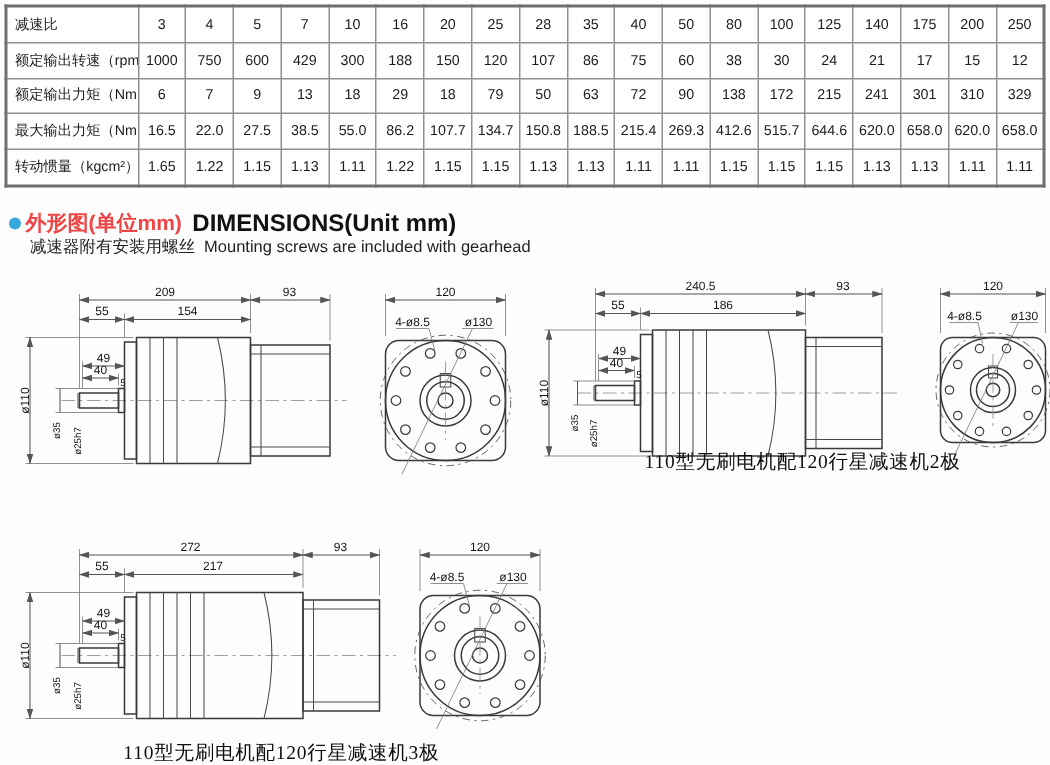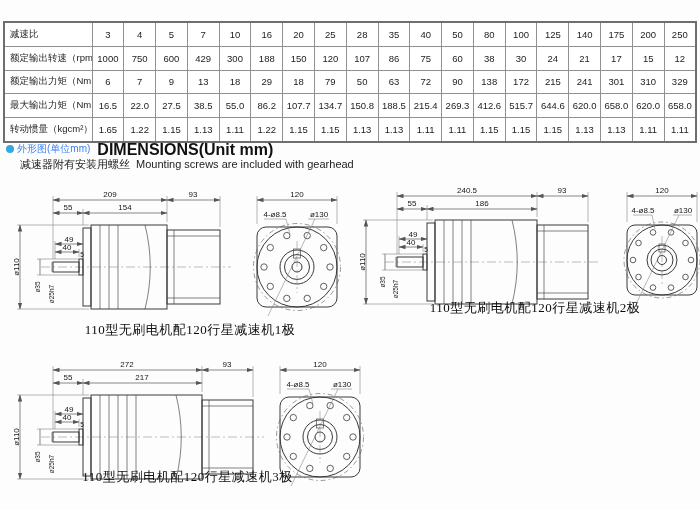--- a/index.html
+++ b/index.html
@@ -1,30 +1,30 @@
 <!DOCTYPE html>
 <html><head>
 <meta charset="utf-8">
 <style>
   html,body{margin:0;padding:0;background:#ffffff;}
   .page{position:relative;width:700px;height:510px;background:#fdfdfd;overflow:hidden;
         font-family:"Liberation Sans",sans-serif;color:#1c1c1c;}
 
   
-  table.spec{position:absolute;left:3px;top:21px;width:694px;height:122px;
+  table.spec{position:absolute;left:3px;top:3px;width:694px;height:122px;
              border-collapse:collapse;table-layout:fixed;background:#fff;border:2px solid #6e6e6e;}
   table.spec th,table.spec td{border:1px solid #909090;font-size:9.5px;font-weight:normal;
              text-align:center;padding:0;color:#1c1c1c;white-space:nowrap;overflow:hidden;}
   table.spec th{text-align:left;padding-left:5px;}
   table.spec col.lbl{width:88px;}
 
   
   .sec-title{position:absolute;left:6px;top:138px;display:flex;align-items:center;gap:3px;}
   .bullet{width:8px;height:8px;border-radius:50%;display:inline-block;}
-  .t-cn{font-size:10px;font-weight:normal;color:#3b82f6;}
+  .t-cn{font-size:14px;font-weight:bold;color:#ef4444;}
   .t-en{font-size:16px;font-weight:bold;color:#111;padding-left:4px;padding-top:3px;}
   .sec-sub{position:absolute;left:20px;top:157px;font-size:11px;color:#222;}
   .s-en{padding-left:3px;}
 
   
   svg.drawing{position:absolute;overflow:visible;}
   .ol{fill:none;stroke:#3a3a3a;stroke-width:1;}
   .ol2{fill:none;stroke:#4a4a4a;stroke-width:.7;}
   .dim{stroke:#555;stroke-width:.7;}
   .ext{stroke:#7a7a7a;stroke-width:.55;}
@@ -244,21 +244,20 @@
       <rect class="ol2" x="290.5" y="63" width="7" height="9"></rect>
       <line class="cl" x1="294" y1="55" x2="294" y2="107"></line>
       <line class="ext" x1="261" y1="33" x2="283" y2="33"></line>
       <line class="ext" x1="283" y1="33" x2="287" y2="48"></line>
       <text class="dt" x="272" y="31">4-ø8.5</text>
       <line class="ext" x1="305" y1="33" x2="326" y2="33"></line>
       <line class="ext" x1="312" y1="33" x2="265" y2="130"></line>
       <text class="dt" x="316" y="31">ø130</text>
     </g>
   </svg>
-  <div class="caption" style="left:55px;top:321px;width:270px;">110型无刷电机配120行星减速机1极</div>
 
   <svg class="drawing" style="left:352px;top:184px;" width="348" height="140" viewBox="0 0 348 140">
     <g>
       <line class="cl" x1="33" y1="78" x2="247" y2="78"></line>
       <rect class="ol" x="45" y="73" width="26" height="10"></rect>
       <rect class="ol" x="71" y="70" width="4" height="16"></rect>
       <rect class="ol" x="75" y="39" width="8" height="78"></rect>
       <rect class="ol" x="83" y="36" width="102" height="84"></rect>
       <line class="ol2" x1="92" y1="36" x2="92" y2="120"></line>
       <line class="ol2" x1="101" y1="36" x2="101" y2="120"></line>
@@ -403,15 +402,15 @@
       <rect class="ol2" x="313.5" y="63" width="7" height="9"></rect>
       <line class="cl" x1="317" y1="55" x2="317" y2="107"></line>
       <line class="ext" x1="284" y1="33" x2="306" y2="33"></line>
       <line class="ext" x1="306" y1="33" x2="310" y2="48"></line>
       <text class="dt" x="295" y="31">4-ø8.5</text>
       <line class="ext" x1="328" y1="33" x2="349" y2="33"></line>
       <line class="ext" x1="335" y1="33" x2="288" y2="130"></line>
       <text class="dt" x="339" y="31">ø130</text>
     </g>
   </svg>
-  <div class="caption" style="left:50px;top:468px;width:275px;">110型无刷电机配120行星减速机3极</div>
+  <div class="caption" style="left:50px;top:493px;width:275px;">110型无刷电机配120行星减速机3极</div>
 
 </div>
 
 </body></html>

